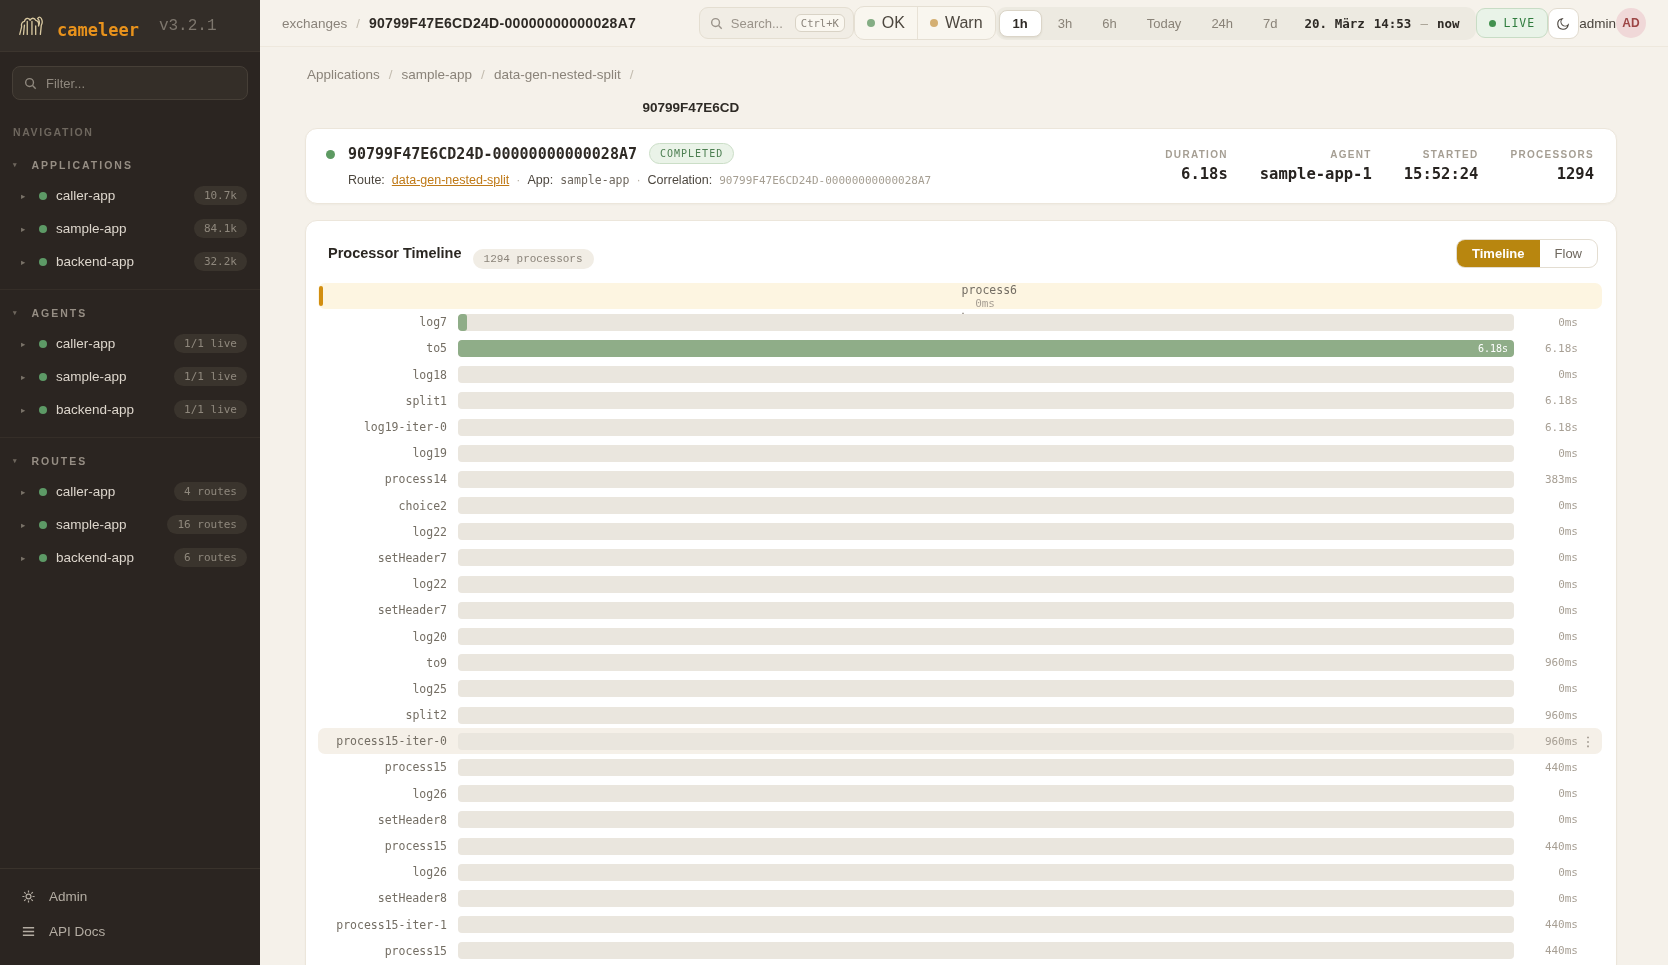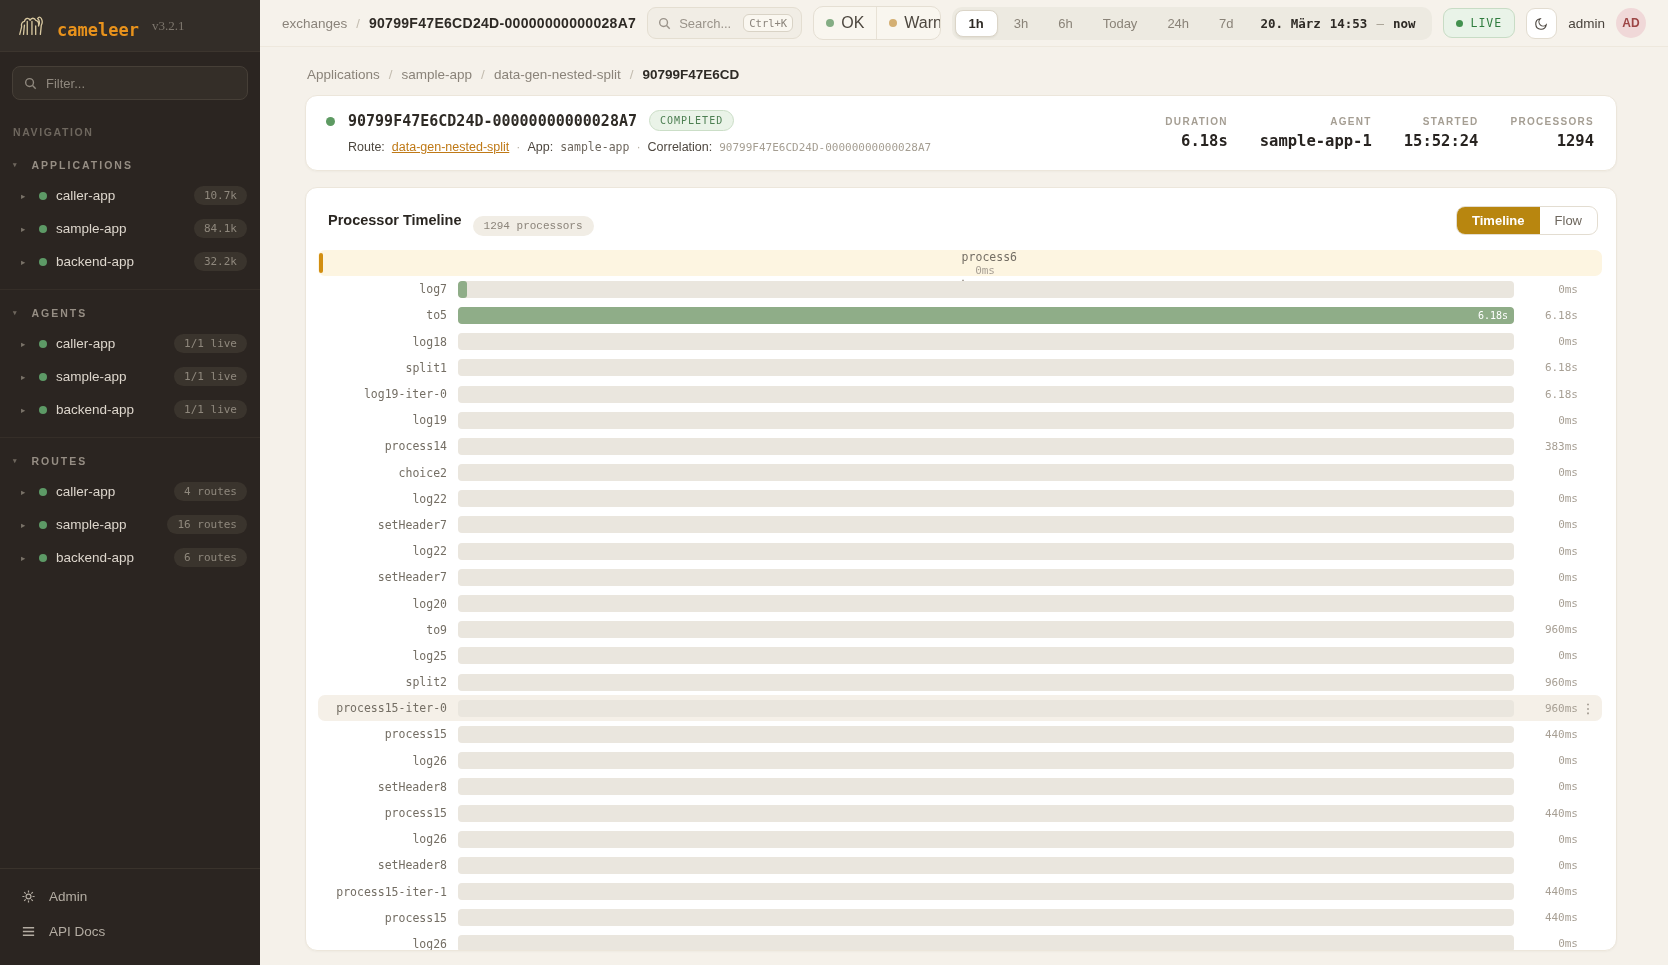--- a/index.html
+++ b/index.html
@@ -13,42 +13,42 @@
   
   .sidebar {
     position: fixed; left: 0; top: 0; width: 260px; height: 965px;
     background: #2b2521; display: flex; flex-direction: column; z-index: 5;
   }
   .logo-row {
     height: 52px; flex: none; display: flex; align-items: center; gap: 11px;
     padding: 0 16px; background: #332d28; border-bottom: 1px solid #3c352e;
   }
   .logo-name { font-family: "DejaVu Sans Mono", monospace; font-weight: bold; font-size: 17px; color: #e8921c; margin-top: 8px; }
-  .logo-ver { font-family: Liberation Serif, serif; font-size: 13px; color: #7d766d; margin-left: 2px; }
+  .logo-ver { font-family: Liberation Mono, monospace; font-size: 16px; color: #7d766d; margin-left: 9px; }
   .filter-box {
     margin: 14px 12px 10px; background: #342e28; border: 1px solid #463f37;
     border-radius: 8px; height: 34px; display: flex; align-items: center; gap: 9px;
     padding: 6px 11px; color: #8f887e; font-size: 13px;
   }
   .nav-caption { padding: 16px 13px 4px; font-size: 10.5px; letter-spacing: 1.6px; color: #6e675e; font-weight: bold; }
   .nav-sections { flex: 1; overflow: hidden; }
   .section { padding: 9px 0 11px; }
   .section + .section { border-top: 1px solid #352e28; }
   .section-head { display: flex; align-items: center; gap: 13px; padding: 8px 13px; color: #968e84; font-size: 10.5px; letter-spacing: 2px; font-weight: bold; }
   .sec-caret { color: #6e675e; font-size: 7px; }
   .nav-item { display: flex; align-items: center; gap: 9px; padding: 7px 13px 7px 21px; font-size: 13.5px; color: #ddd6cc; cursor: pointer; }
   .item-chev { color: #7a7369; font-size: 8.5px; width: 9px; flex: none; }
   .item-dot { width: 8px; height: 8px; border-radius: 50%; background: #5d9a66; flex: none; }
   .item-badge { margin-left: auto; background: #3a342d; color: #8f887d; font-family: "DejaVu Sans Mono", monospace; font-size: 11px; padding: 3px 10px; border-radius: 999px; }
   .sidebar-footer { margin-top: auto; border-top: 1px solid #3a332c; padding: 10px 0 16px; }
   .footer-item { display: flex; align-items: center; gap: 13px; padding: 10px 21px; color: #b3aca2; font-size: 13.5px; cursor: pointer; }
 
   
   .topbar {
-    margin-left: 260px; height: 47px; display: flex; align-items: center; gap: 11px;
+    margin-left: 260px; height: 47px; display: flex; align-items: center; 
     padding: 0 22px; background: #f6f2eb; border-bottom: 1px solid #eee8dd;
   }
   .tb-crumb { display: flex; gap: 9px; align-items: baseline; white-space: nowrap; }
   .tb-crumb-section { color: #8a837a; font-size: 13.5px; }
   .tb-sep { color: #c3bcaf; }
   .tb-crumb-id { color: #2e2a25; font-weight: bold; font-size: 14px; letter-spacing: 0.3px; }
   .search {
     margin-left: auto; width: 155px; height: 32px; background: #f1ede5; border: 1px solid #e4ded1;
     border-radius: 9px; display: flex; align-items: center; gap: 8px; padding: 0 8px 0 10px; cursor: text;
   }
@@ -66,21 +66,21 @@
   .live-badge { display: flex; gap: 8px; align-items: center; background: #e9f3e8; border: 1px solid #c8dcc5; color: #2f7c3e; border-radius: 9px; padding: 7px 12px; font-family: "DejaVu Sans Mono", monospace; font-size: 11.5px; letter-spacing: 1px; cursor: pointer; }
   .live-dot { width: 7px; height: 7px; border-radius: 50%; background: #43914f; }
   .moon-btn { width: 31px; height: 31px; flex: none; background: #fff; border: 1px solid #e2dcd0; border-radius: 9px; display: flex; align-items: center; justify-content: center; cursor: pointer; }
   .user-name { font-size: 13.5px; color: #4a443d; }
   .avatar { width: 30px; height: 30px; flex: none; border-radius: 50%; background: #f0d8d8; color: #9d4545; font-weight: bold; font-size: 12px; display: flex; align-items: center; justify-content: center; cursor: pointer; }
 
   
   .main { margin-left: 260px; padding: 14px 51px 0 45px; }
   .crumbs { font-size: 13.5px; color: #8a8379; margin: 6px 2px 13px; display: flex; gap: 9px; }
   .crumb-sep { color: #c3bcaf; }
-  .crumb-last { color: #2e2a25; font-weight: bold; }
+  .crumb-last { color: #2e2a25; font-weight: bold; margin-top: 33px; }
 
   .exchange-card {
     background: #fff; border: 1px solid #ece6db; border-radius: 12px;
     padding: 14px 22px 16px 20px; display: flex; justify-content: space-between;
     box-shadow: 0 1px 2px rgba(80,65,40,.04);
   }
   .ex-left { display: flex; gap: 13px; }
   .ex-dot { width: 9px; height: 9px; border-radius: 50%; background: #5d9a62; margin-top: 7px; flex: none; }
   .ex-id-row { display: flex; align-items: center; gap: 12px; }
   .ex-id { font-family: "DejaVu Sans Mono", monospace; font-weight: bold; font-size: 15px; }

